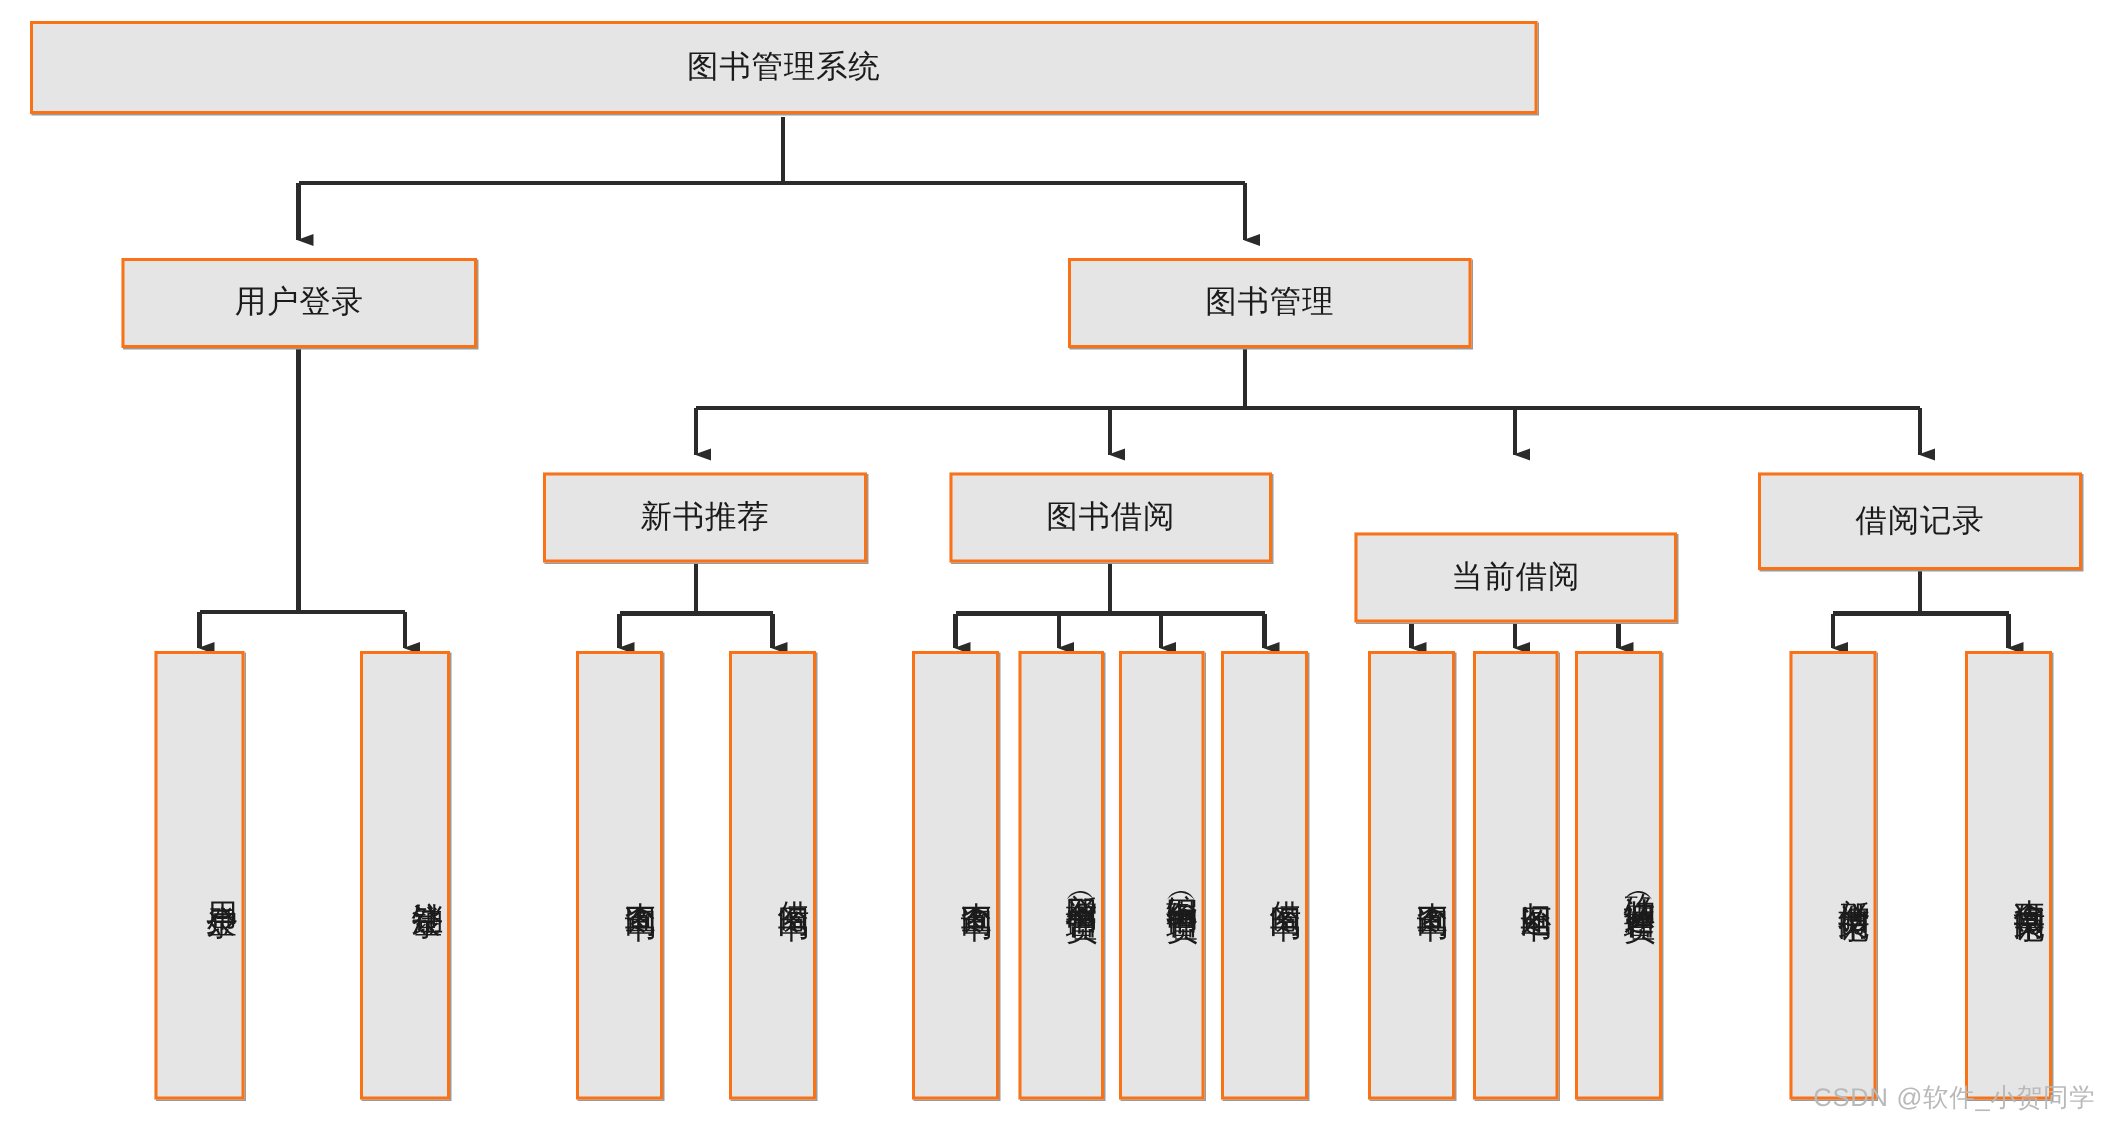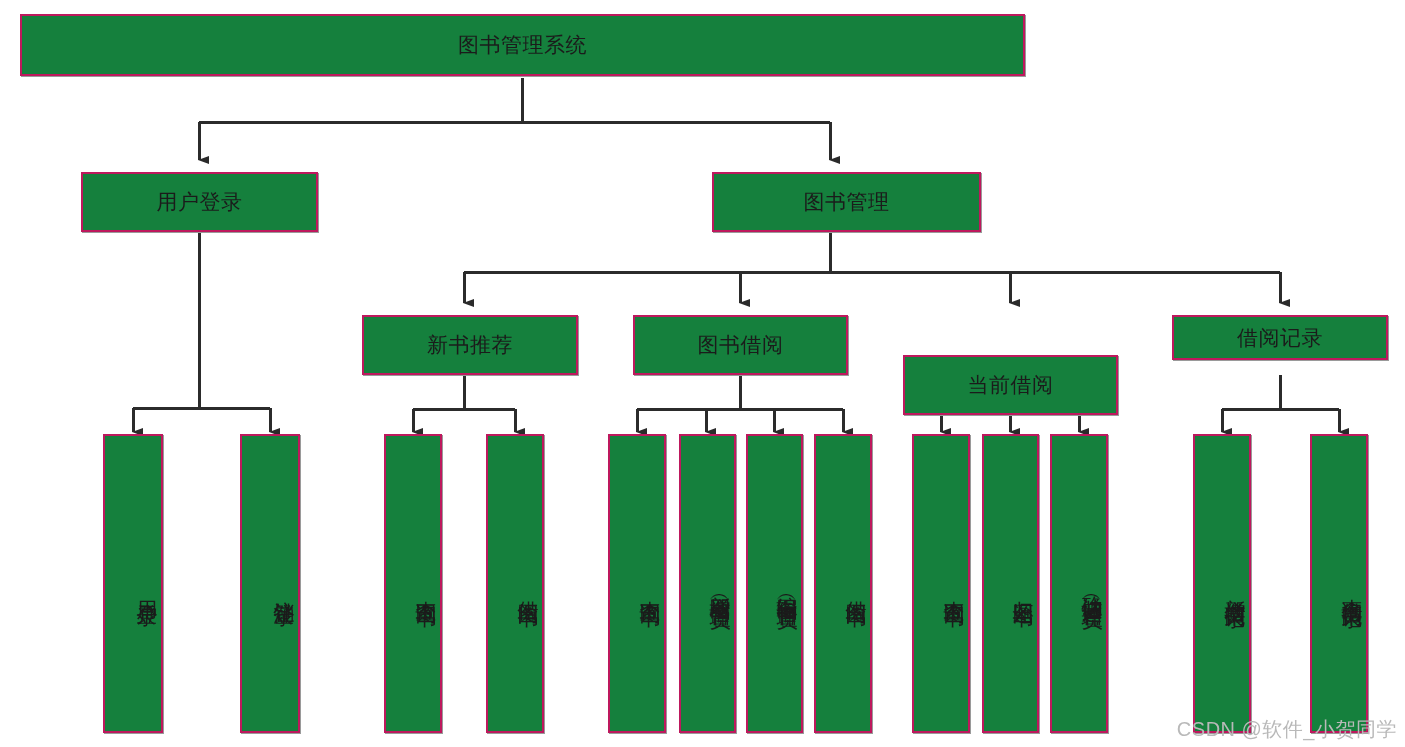--- a/index.html
+++ b/index.html
@@ -22,22 +22,22 @@
     position: absolute;
     left: 0;
     top: 0;
     width: 1405px;
     height: 747px;
     pointer-events: none;
   }
   .node {
     position: absolute;
     box-sizing: border-box;
-    background: #15803d;
-    border: 2px solid #be185d;
+    background: #e5e5e5;
+    border: 2px solid #f97316;
     box-shadow: 1px 1px 0 0 #9a9a9a;
     display: flex;
     align-items: center;
     justify-content: center;
     color: #1b1b1b;
   }
   .node-h {
     font-size: 21px;
     letter-spacing: 0.5px;
     line-height: 1.2;
@@ -54,21 +54,21 @@
     padding-top: 8px;
   }
   .node-v > .vlabel {
     writing-mode: vertical-rl;
     text-orientation: upright;
   }
   .watermark {
     position: absolute;
     right: 8px;
     bottom: 4px;
-    font-size: 20px;
+    font-size: 17px;
     color: #b9b9b9;
     letter-spacing: 0.5px;
     white-space: nowrap;
     user-select: none;
   }
 </style>
 </head>
 <body>
 
 <div id="diagram-root">
@@ -142,21 +142,21 @@
   </div>
 
   <div class="node node-h" style="left:362px; top:315px; width:216px; height:60px;">
     <span class="label">新书推荐</span>
   </div>
 
   <div class="node node-h" style="left:903px; top:315px; width:215px; height:60px;margin-top:40px;">
     <span class="label">当前借阅</span>
   </div>
 
-  <div class="node node-h" style="left:1172px; top:315px; width:216px; height:45px;">
+  <div class="node node-h" style="left:1172px; top:315px; width:216px; height:65px;">
     <span class="label">借阅记录</span>
   </div>
 
   <div class="node node-v" style="left:103px; top:434px; width:60px; height:299px;">
     <span class="vlabel">用户登录</span>
   </div>
 
   <div class="node node-v" style="left:240px; top:434px; width:60px; height:299px;">
     <span class="vlabel">注销登录</span>
   </div>

